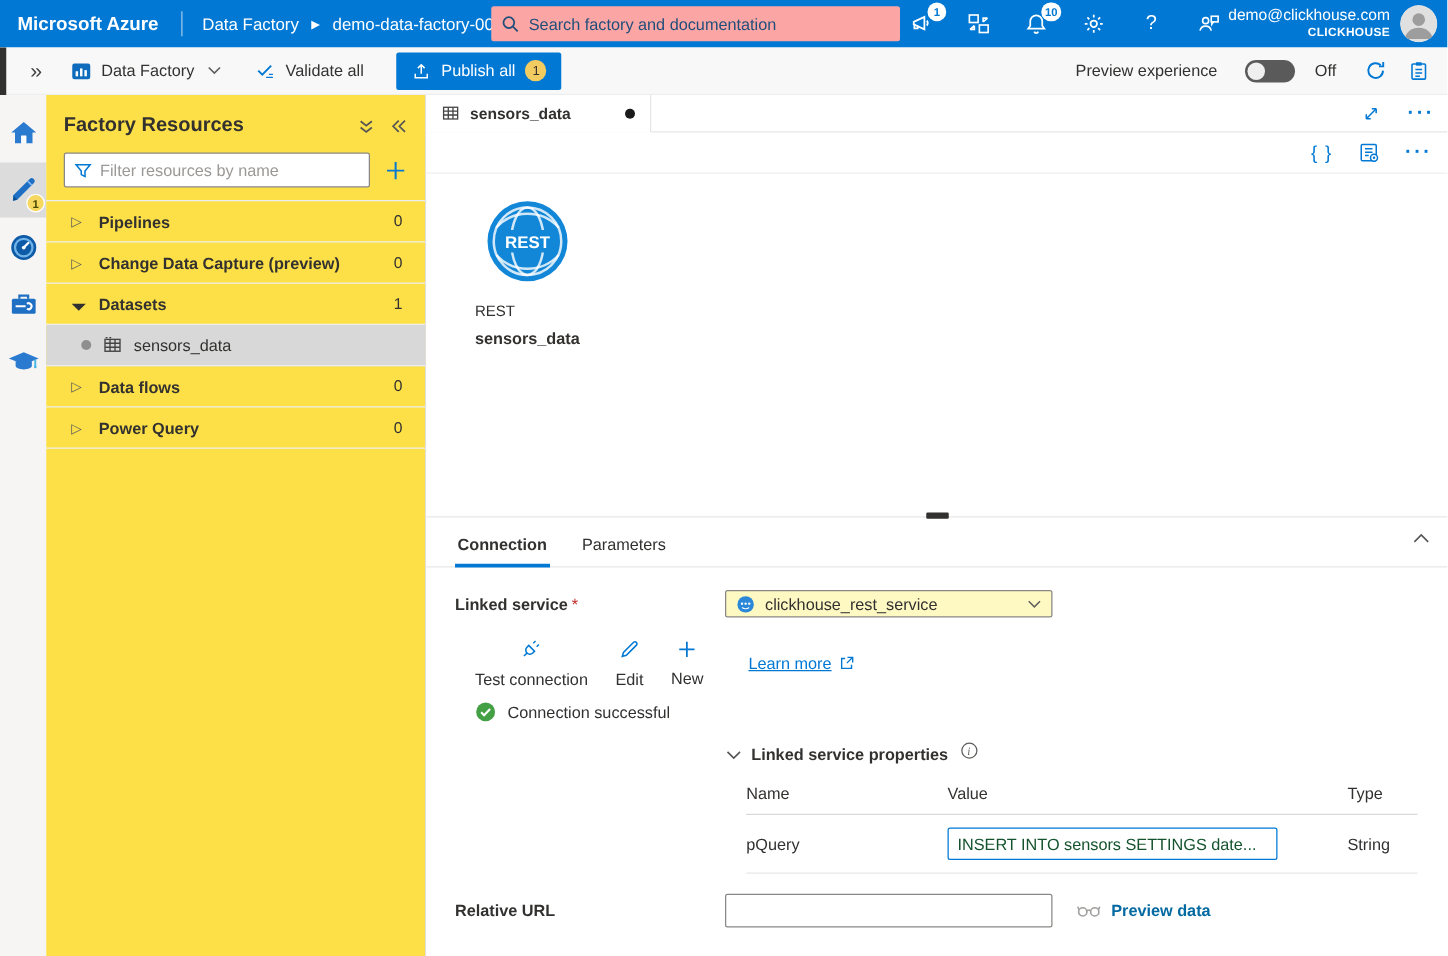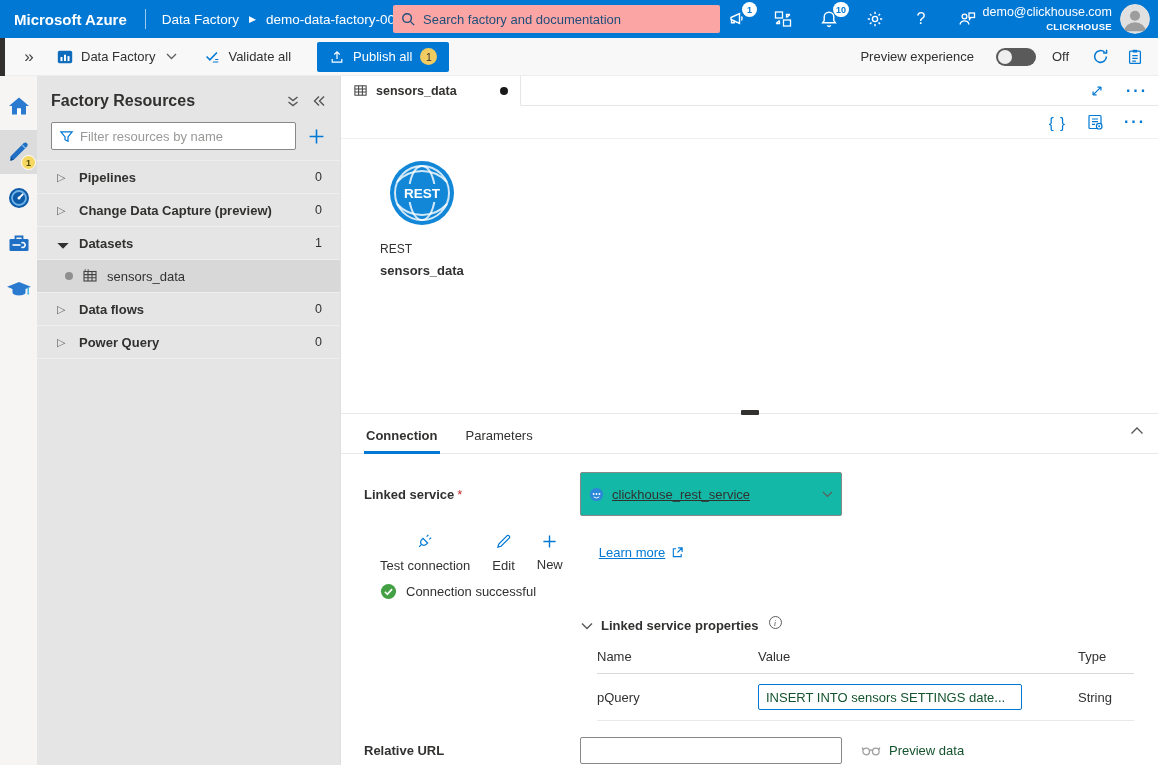--- a/index.html
+++ b/index.html
@@ -37,21 +37,21 @@
   .toggle .knob { position:absolute; left:2px; top:2px; width:14px; height:14px; border-radius:50%; background:#efefef; }
 
   
   .darkstrip { position:absolute; left:0; top:38px; width:5px; height:322px; background:#32302f; }
   .leftnav { position:absolute; left:0; top:76px; width:37px; bottom:0; background:#f6f5f4; display:flex; flex-direction:column; align-items:center; padding-top:8px; }
   .navitem { width:37px; height:44px; display:flex; align-items:center; justify-content:center; position:relative; cursor:pointer; margin-bottom:2px; }
   .navitem.selected { background:#dcdcdc; }
   .nbadge { position:absolute; right:1px; bottom:4px; width:15px; height:15px; border-radius:50%; background:#f6d75f; border:1px solid #fff; color:#4a4a00; font-size:9px; font-weight:700; display:flex; align-items:center; justify-content:center; }
 
   
-  .resources { position:absolute; left:37px; top:76px; width:304px; bottom:0; background:#e5e5e5; border-right:1px solid #e1dfdd; }
+  .resources { position:absolute; left:37px; top:76px; width:304px; bottom:0; background:#fde047; border-right:1px solid #e1dfdd; }
   .res-head { display:flex; align-items:center; padding:16px 14px 10px 14px; }
   .res-title { font-size:16px; font-weight:700; flex:1; }
   .res-head .icon { color:#555; margin-left:12px; cursor:pointer; }
   .filter-row { display:flex; align-items:center; padding:2px 12px 10px 14px; gap:8px; }
   .filter-box { flex:1; height:28px; border:1px solid #8a8886; border-radius:2px; display:flex; align-items:center; padding:0 7px; gap:6px; background:#fff; }
   .filter-box input { flex:1; border:none; outline:none; font-size:13px; font-family:"Liberation Sans",sans-serif; color:#323130; }
   .filter-box input::placeholder { color:#9b9997; }
   .plus-btn { width:24px; height:24px; display:flex; align-items:center; justify-content:center; cursor:pointer; }
   .tree { border-top:1px solid #eee; }
   .tree-row { height:33px; display:flex; align-items:center; padding:0 18px 0 20px; border-bottom:1px solid #eee; cursor:pointer; }
@@ -84,40 +84,40 @@
   .panel { position:relative; }
   .ptabs { height:38px; display:flex; align-items:flex-end; padding-left:23px; gap:24px; border-bottom:1px solid #e8e8e8; position:relative; }
   .ptab { padding:0 2px 10px 2px; font-size:13px; cursor:pointer; position:relative; }
   .ptab.active { font-weight:700; }
   .ptab.active::after { content:""; position:absolute; left:0; right:0; bottom:-1px; height:3px; background:#0078d4; }
   .panel-collapse { position:absolute; right:14px; top:10px; cursor:pointer; }
   .pbody { padding:18px 0 0 23px; }
   .ls-row { display:flex; align-items:center; margin-bottom:16px; }
   .ls-label { width:216px; font-weight:700; font-size:13px; }
   .req { color:#c02b2b; margin-left:3px; font-weight:400; }
-  .dropdown { width:262px; height:44px; border:1px solid #8a8886; border-radius:2px; display:flex; align-items:center; gap:8px; padding:0 8px; cursor:pointer; background:#14b8a6;text-decoration:underline; }
+  .dropdown { width:262px; height:22px; border:1px solid #8a8886; border-radius:2px; display:flex; align-items:center; gap:8px; padding:0 8px; cursor:pointer; background:#fef9c3; }
   .dd-text { flex:1; font-size:13px; }
   .ls-actions { display:flex; align-items:center; gap:22px; padding-left:16px; margin-bottom:10px; }
   .act { display:flex; align-items:center; gap:8px; cursor:pointer; font-size:13px;flex-direction:column; }
   .learn { color:#0078d4; display:flex; align-items:center; gap:6px; cursor:pointer; margin-left:14px; }
   .status-row { display:flex; align-items:center; gap:9px; padding-left:16px; margin-bottom:18px; }
   .props-head { display:flex; align-items:center; gap:8px; padding-left:217px; margin-bottom:10px; }
   .props-title { font-weight:700; font-size:13px; }
   .info-badge { width:13px; height:13px; border-radius:50%; border:1px solid #605e5c; color:#605e5c; font-size:9px; font-style:italic; font-family:"Liberation Serif",serif; display:flex; align-items:center; justify-content:center; margin-left:2px; margin-top:-6px; }
   .props-table { margin-left:233px; margin-right:24px; }
   .pt-head, .pt-row { display:flex; align-items:center; }
   .pt-head { padding:6px 0 9px 0; border-bottom:1px solid #d9d9d9; font-weight:400; }
   .pt-row { padding:10px 0; border-bottom:1px solid #e8e8e8; }
   .c-name { width:161px; }
   .c-value { width:320px; }
   .c-type { flex:1; }
   .value-input { width:264px; height:26px; border:1.5px solid #0078d4; border-radius:2px; font-size:13px; padding:0 7px; font-family:"Liberation Sans",sans-serif; color:#14532d; outline:none; }
   .rel-row { display:flex; align-items:center; margin-top:16px; }
   .rel-input { width:262px; height:27px; border:1px solid #8a8886; border-radius:2px; padding:0 7px; font-size:13px; font-family:"Liberation Sans",sans-serif; outline:none; }
-  .preview-btn { display:flex; align-items:center; gap:8px; color:#14532d; margin-left:19px; cursor:default; }
+  .preview-btn { display:flex; align-items:center; gap:8px; color:#0369a1; margin-left:19px; cursor:default;font-weight:bold; }
   .chev { color:#605e5c; }
 </style>
 </head>
 <body>
 
 <div class="topbar">
   <div class="brand">Microsoft Azure</div>
   <div class="topdiv"></div>
   <div class="crumb">
     <span>Data Factory</span>

